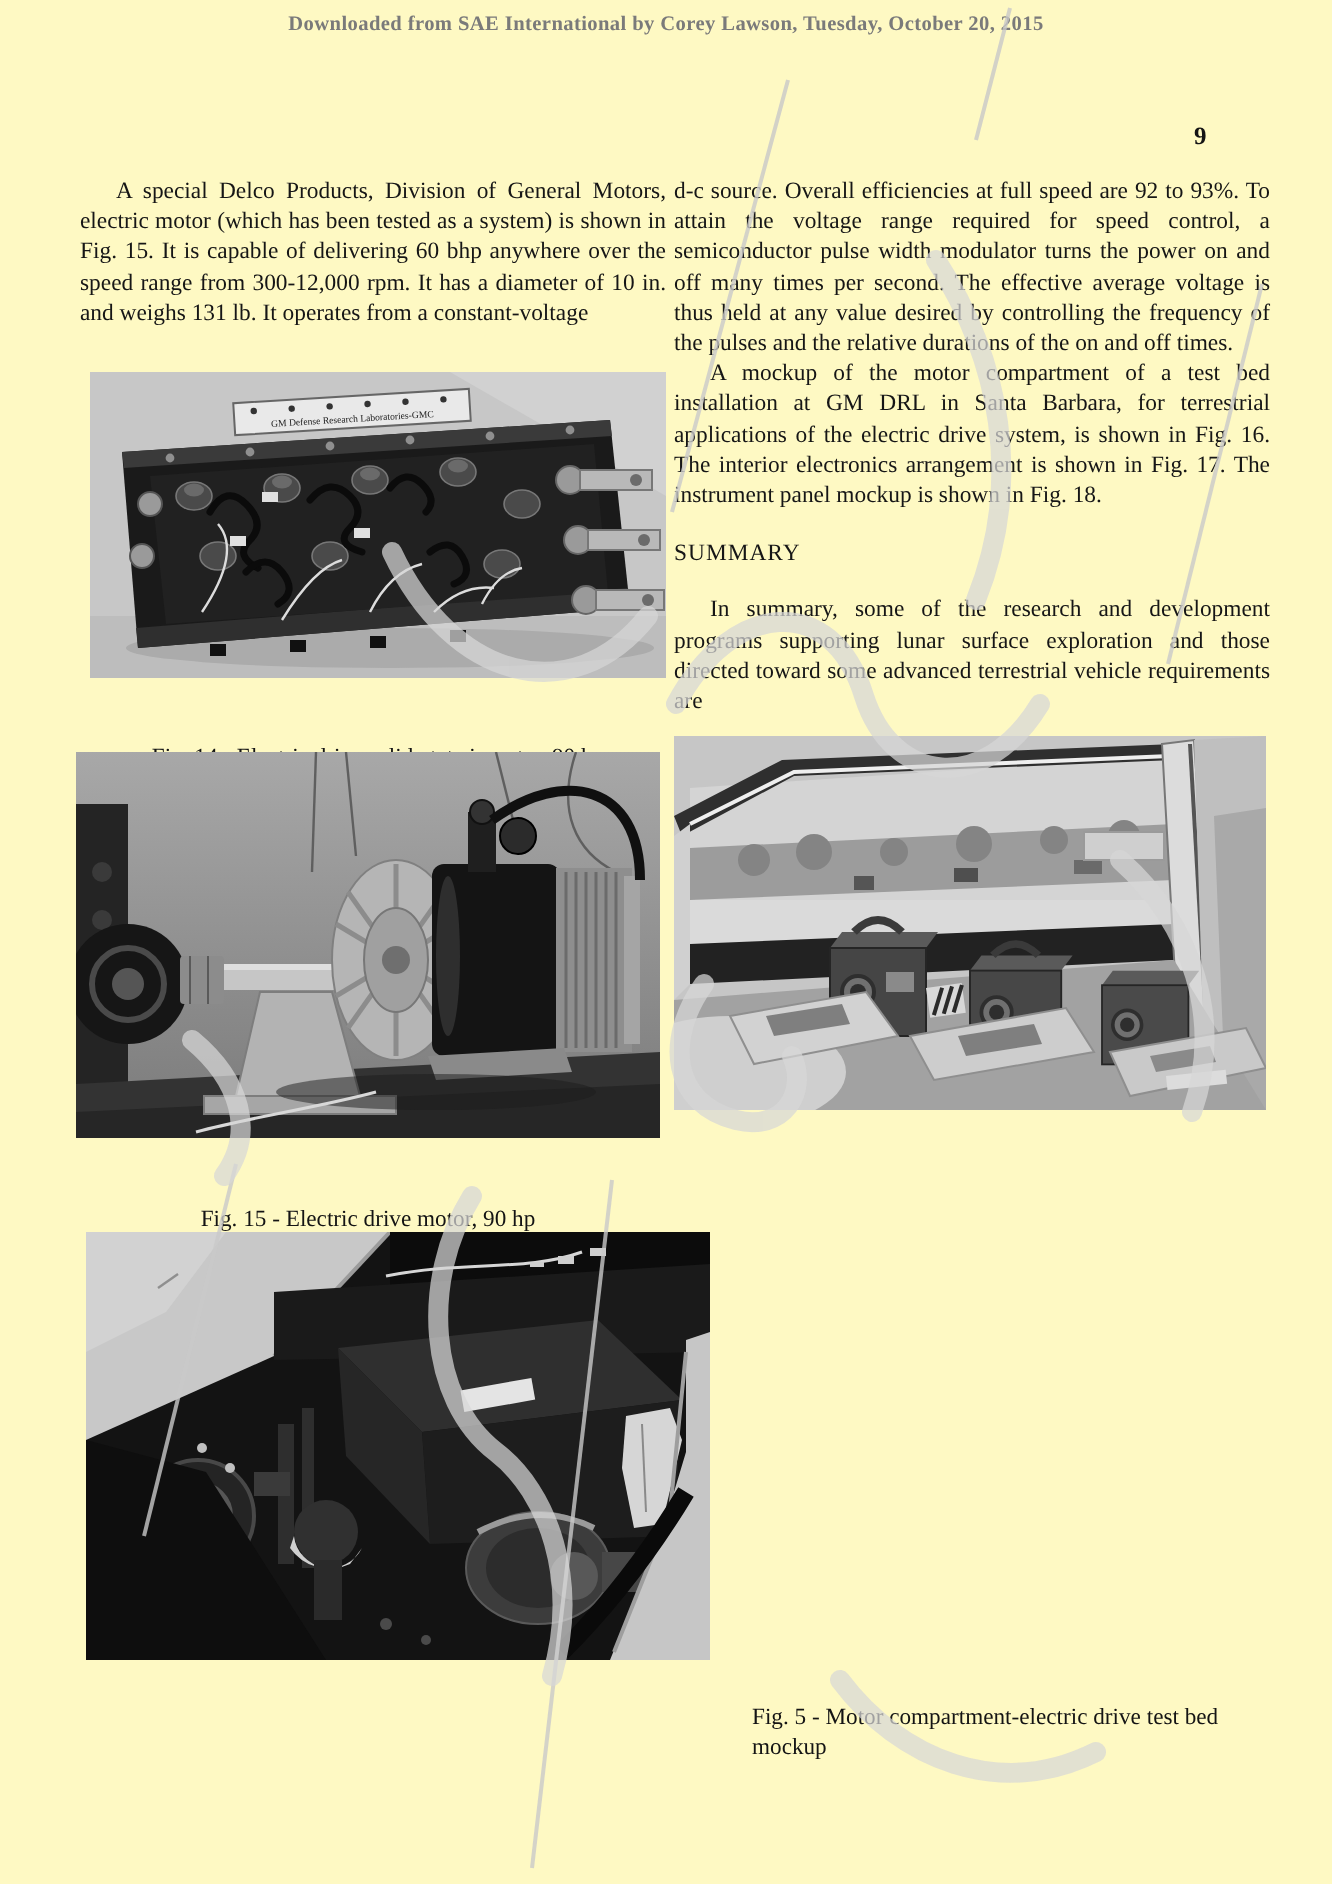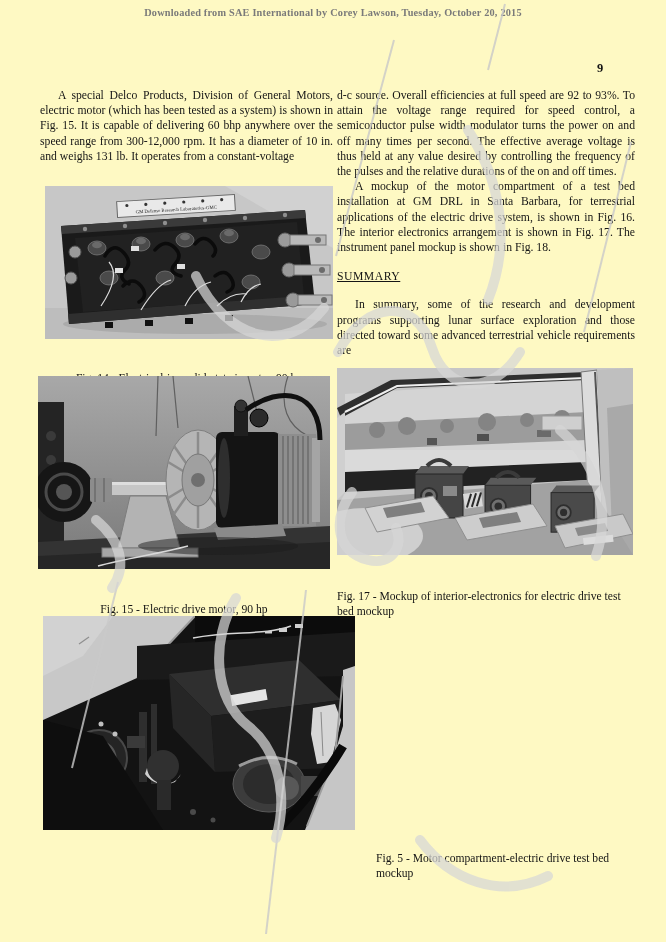--- a/index.html
+++ b/index.html
@@ -6,21 +6,21 @@
   .page{position:relative;width:666px;height:942px;background:#fef9c3;overflow:hidden;
         font-family:"Liberation Serif",serif;color:#161616;}
   .hdr{position:absolute;top:7px;left:0;width:100%;text-align:center;
        font-size:10.3px;font-weight:bold;color:#7a7a7a;letter-spacing:.2px;}
   .pgnum{position:absolute;top:61px;left:597px;font-size:12.5px;font-weight:bold;color:#141414;}
   .col{position:absolute;font-size:11.7px;line-height:15.2px;text-align:justify;}
   .col p{margin:0;}
   .col p.ind{text-indent:18px;}
   #leftcol{left:40px;top:88px;width:293px;}
   #rightcol{left:337px;top:88px;width:298px;}
-  .summaryhead{font-size:11.7px;font-weight:400;letter-spacing:.5px;margin:14px 0 13px 0;text-align:left;text-decoration:underline;}
+  .summaryhead{font-size:11.7px;font-weight:400;letter-spacing:.5px;margin:14px 0 13px 0;text-align:left;}
   .photo{position:absolute;display:block;}
   #photo14{left:45px;top:186px;}
   #photo15{left:38px;top:376px;}
   #photo17{left:337px;top:368px;}
   #photo16{left:43px;top:616px;}
   .cap{position:absolute;font-size:11.6px;font-weight:normal;line-height:15px;color:#141414;margin-top:24px;}
   .center{text-align:center;}
   #cap14{left:45px;top:347px;width:288px;}
   #cap15{left:38px;top:578px;width:292px;}
   #cap17{left:337px;top:565px;width:296px;}
@@ -261,21 +261,20 @@
       <polygon points="238,160 268,155 271,163 241,168" fill="#8a8a8a"></polygon>
     </g>
     <g transform="translate(126,126) rotate(-8)">
       <rect width="18" height="15" fill="#d8d8d8"></rect>
       <line x1="2" y1="14" x2="8" y2="1" stroke="#2a2a2a" stroke-width="2"></line>
       <line x1="7" y1="14" x2="13" y2="1" stroke="#2a2a2a" stroke-width="2"></line>
       <line x1="12" y1="14" x2="18" y2="1" stroke="#2a2a2a" stroke-width="2"></line>
     </g>
     <rect x="246" y="170" width="30" height="7" fill="#dcdcdc" transform="rotate(-6 246 170)"></rect>
   </svg>
-  <div class="cap" id="cap17">Fig. 17 - Mockup of interior-electronics for electric drive test bed mockup</div>
 
   <svg class="photo" id="photo16" width="312" height="214" viewBox="0 0 312 214">
     <rect width="312" height="214" fill="#131313"></rect>
     <polygon points="0,0 152,0 94,62 0,104" fill="#c8c8c8"></polygon>
     <polygon points="0,0 70,0 40,40 0,60" fill="#d2d2d2"></polygon>
     <polyline points="152,0 94,62" stroke="#9b9b9b" stroke-width="2" fill="none"></polyline>
     <path d="M36,28 l10,-7" stroke="#8f8f8f" stroke-width="1.2" fill="none"></path>
     <rect x="152" y="0" width="160" height="28" fill="#0c0c0c"></rect>
     <path d="M150,22 C190,14 220,20 248,10" stroke="#d6d6d6" stroke-width="1.5" fill="none"></path>
     <rect x="236" y="12" width="8" height="4" fill="#cfcfcf"></rect>

